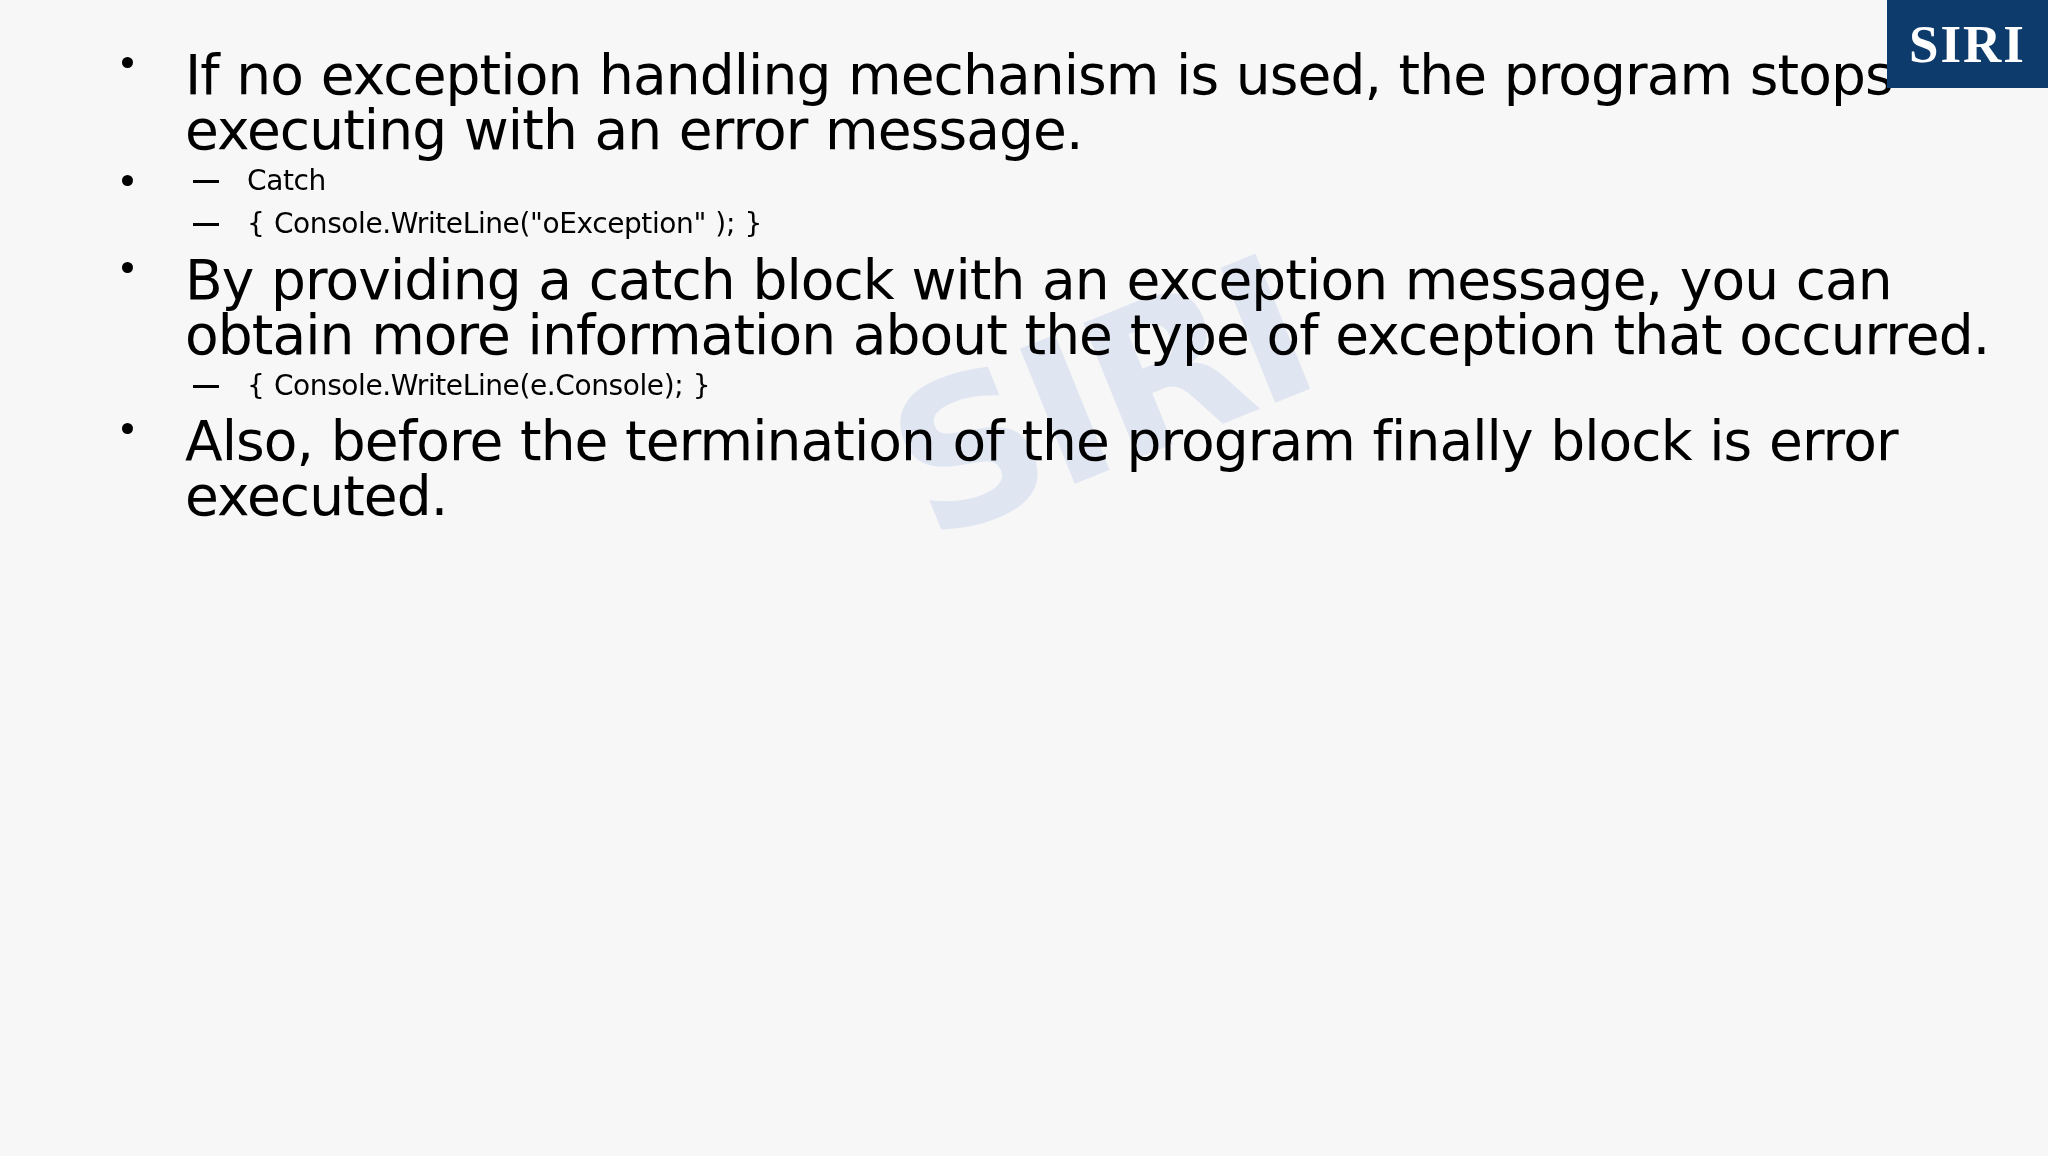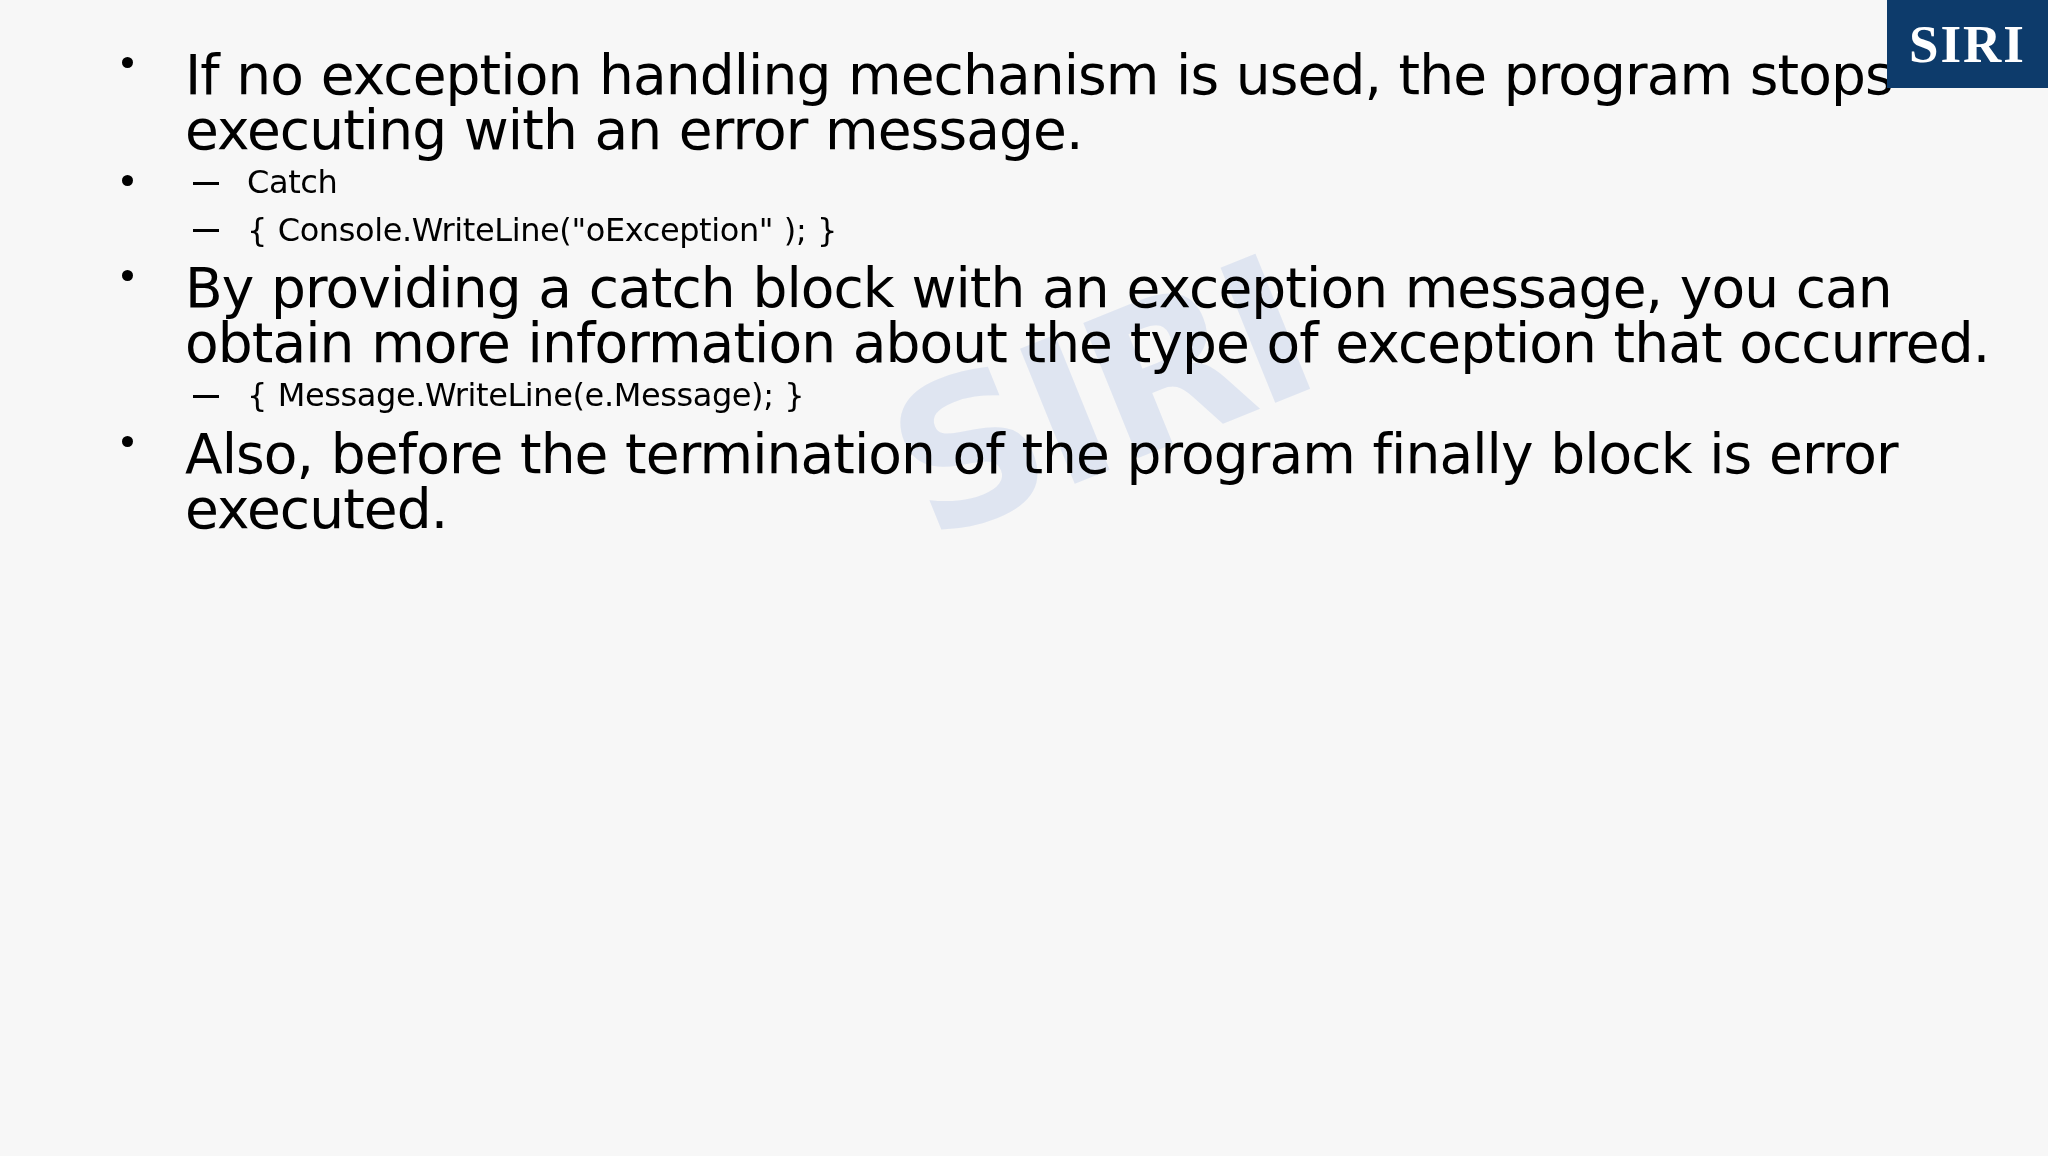--- a/index.html
+++ b/index.html
@@ -112,21 +112,21 @@
   ul.lvl2 {
     list-style: none;
     margin: 8px 0 10px 0;
     padding: 0;
   }
   li.bullet2 {
     position: relative;
     padding: 0 0 0 62px;
     margin: 0 0 14px 0;
     font-family: "DejaVu Sans", sans-serif;
-    font-size: 32px;
+    font-size: 28px;
     line-height: 1.05;
     color: #000000;
     letter-spacing: -0.4px;
   }
   li.bullet2 > .b2dash {
     position: absolute;
     left: 8px;
     top: 0.49em;
     width: 26px;
     height: 3px;
@@ -170,21 +170,21 @@
           </li>
         </ul>
       </li>
 
       <li class="bullet1">
         <span class="b1dot"></span>
         <span class="t">By providing a catch block with an exception message, you can obtain more information about the type of exception that occurred.</span>
         <ul class="lvl2">
           <li class="bullet2">
             <span class="b2dash"></span>
-            <span class="t">{ Message.WriteLine(e.Message); }</span>
+            <span class="t">{ Console.WriteLine(e.Console); }</span>
           </li>
         </ul>
       </li>
 
 
       <li class="bullet1">
         <span class="b1dot"></span>
         <span class="t">Also, before the termination of the program finally block is error executed.</span>
       </li>
 

